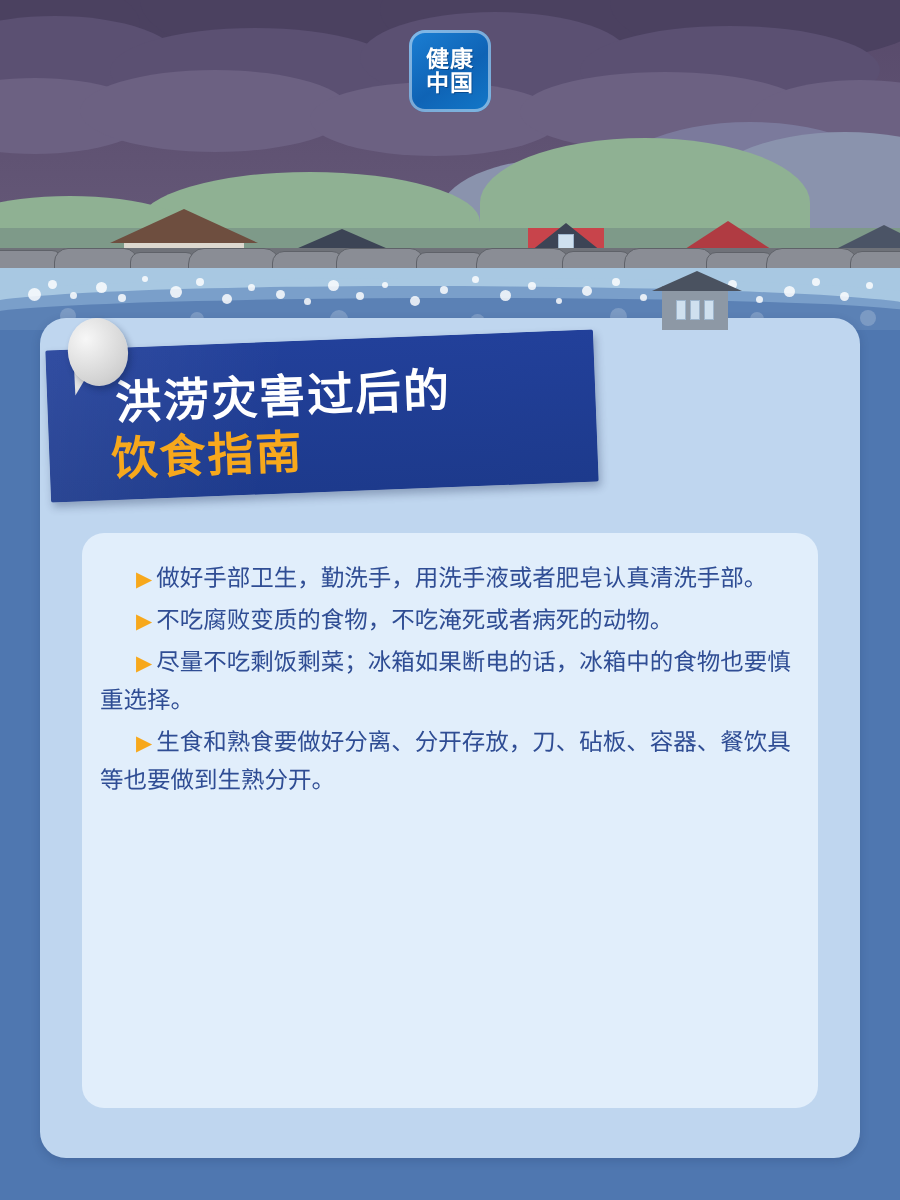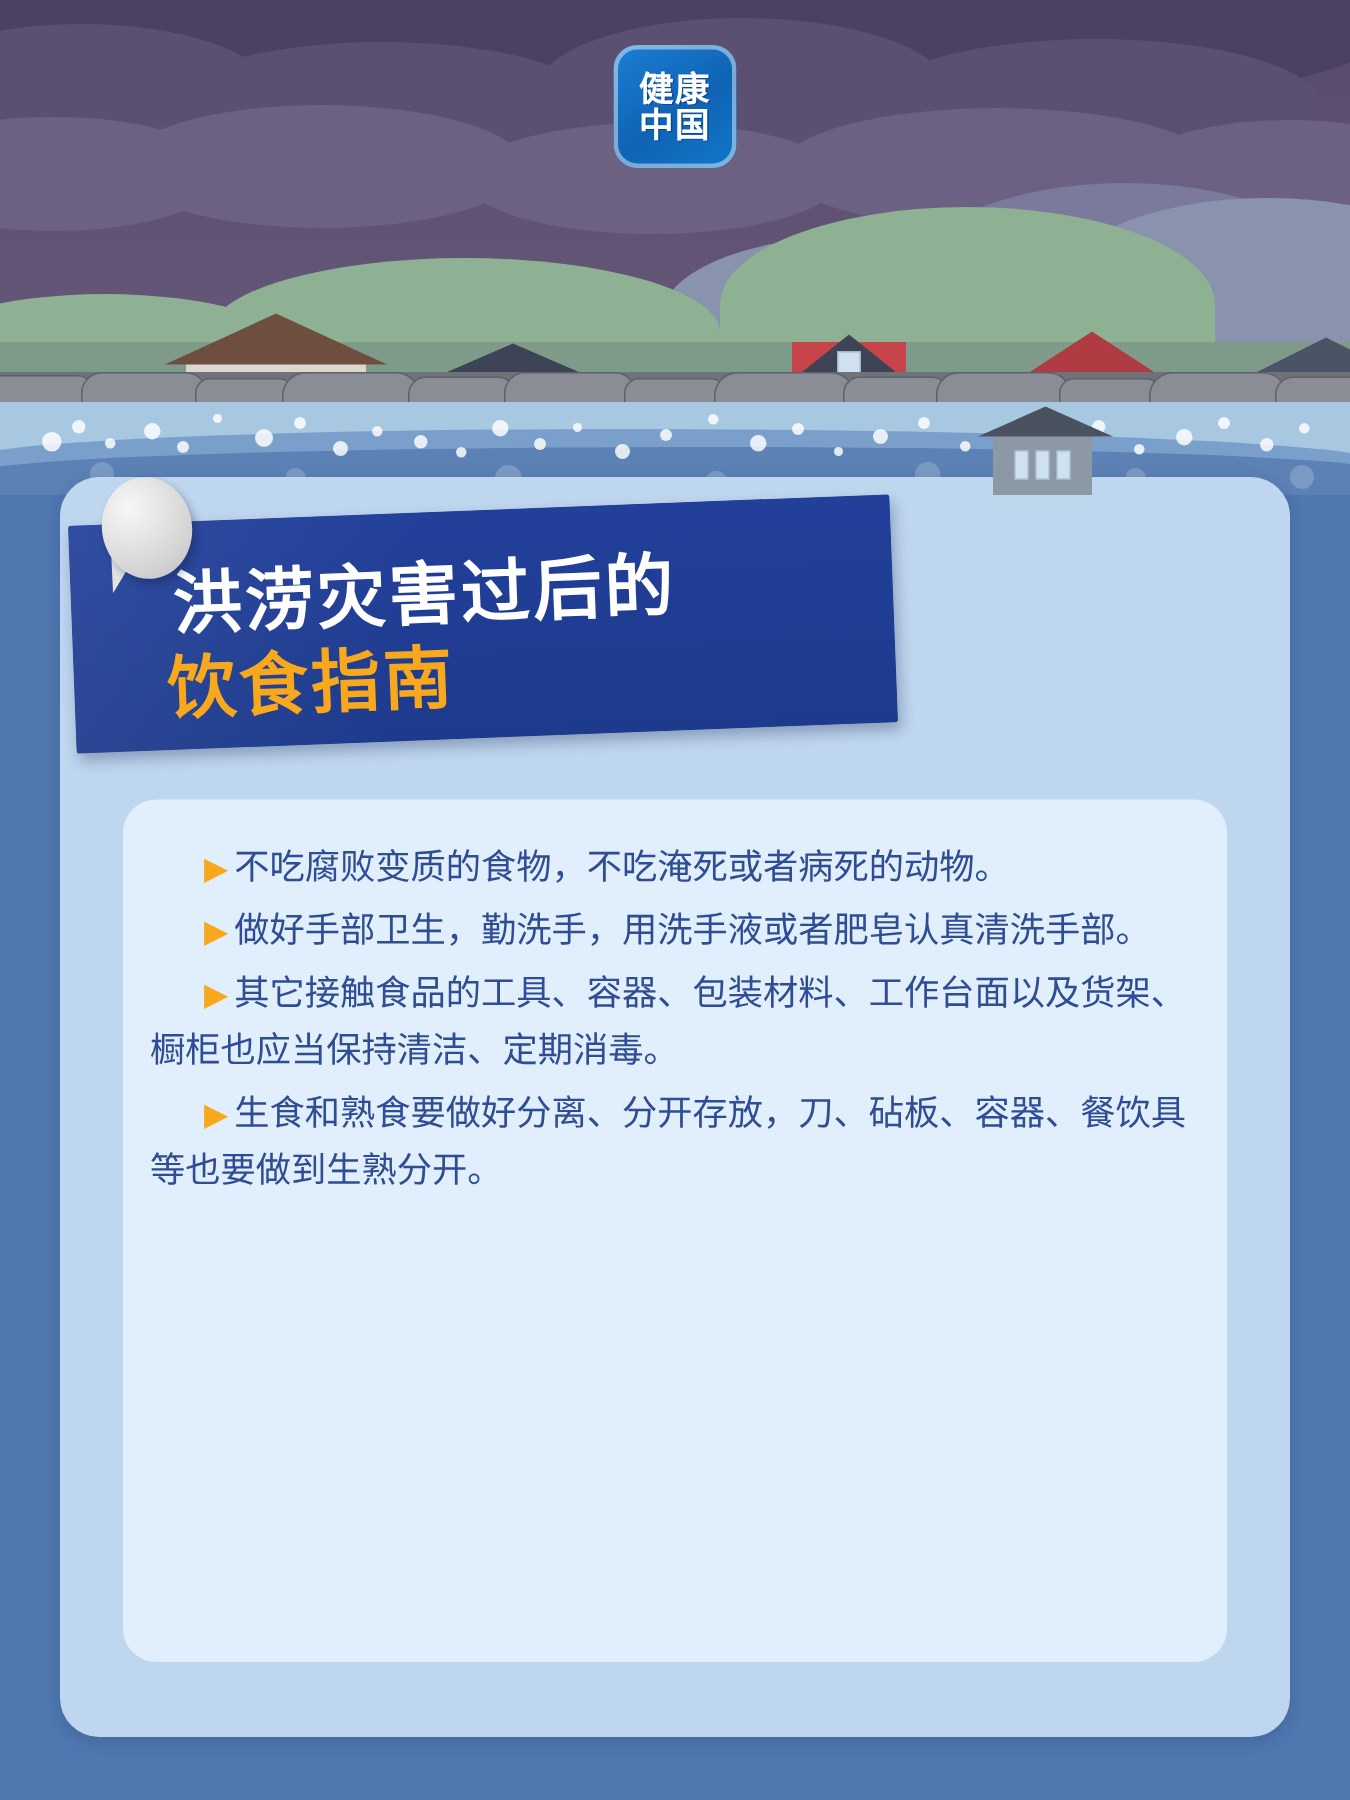--- a/index.html
+++ b/index.html
@@ -309,23 +309,23 @@
   <div class="logos">
     <div class="logo logo2">
       <span>健康</span>
       <span>中国</span>
     </div>
   </div>
 
   <div class="card">
     <div class="panel">
       <div class="list" id="guideline-list">
+          <p class="item"><span class="arrow">▶</span><span>做好手部卫生，勤洗手，用洗手液或者肥皂认真清洗手部。</span></p>
           <p class="item"><span class="arrow">▶</span><span>不吃腐败变质的食物，不吃淹死或者病死的动物。</span></p>
-          <p class="item"><span class="arrow">▶</span><span>做好手部卫生，勤洗手，用洗手液或者肥皂认真清洗手部。</span></p>
-          <p class="item"><span class="arrow">▶</span><span>其它接触食品的工具、容器、包装材料、工作台面以及货架、橱柜也应当保持清洁、定期消毒。</span></p>
+          <p class="item"><span class="arrow">▶</span><span>尽量不吃剩饭剩菜；冰箱如果断电的话，冰箱中的食物也要慎重选择。</span></p>
           <p class="item"><span class="arrow">▶</span><span>生食和熟食要做好分离、分开存放，刀、砧板、容器、餐饮具等也要做到生熟分开。</span></p>
         </div>
     </div>
   </div>
 
   <div class="banner-wrap">
     <div class="banner">
       <div class="tline tline1">洪涝灾害过后的</div>
       <div class="tline tline2">饮食指南</div>
     </div>

